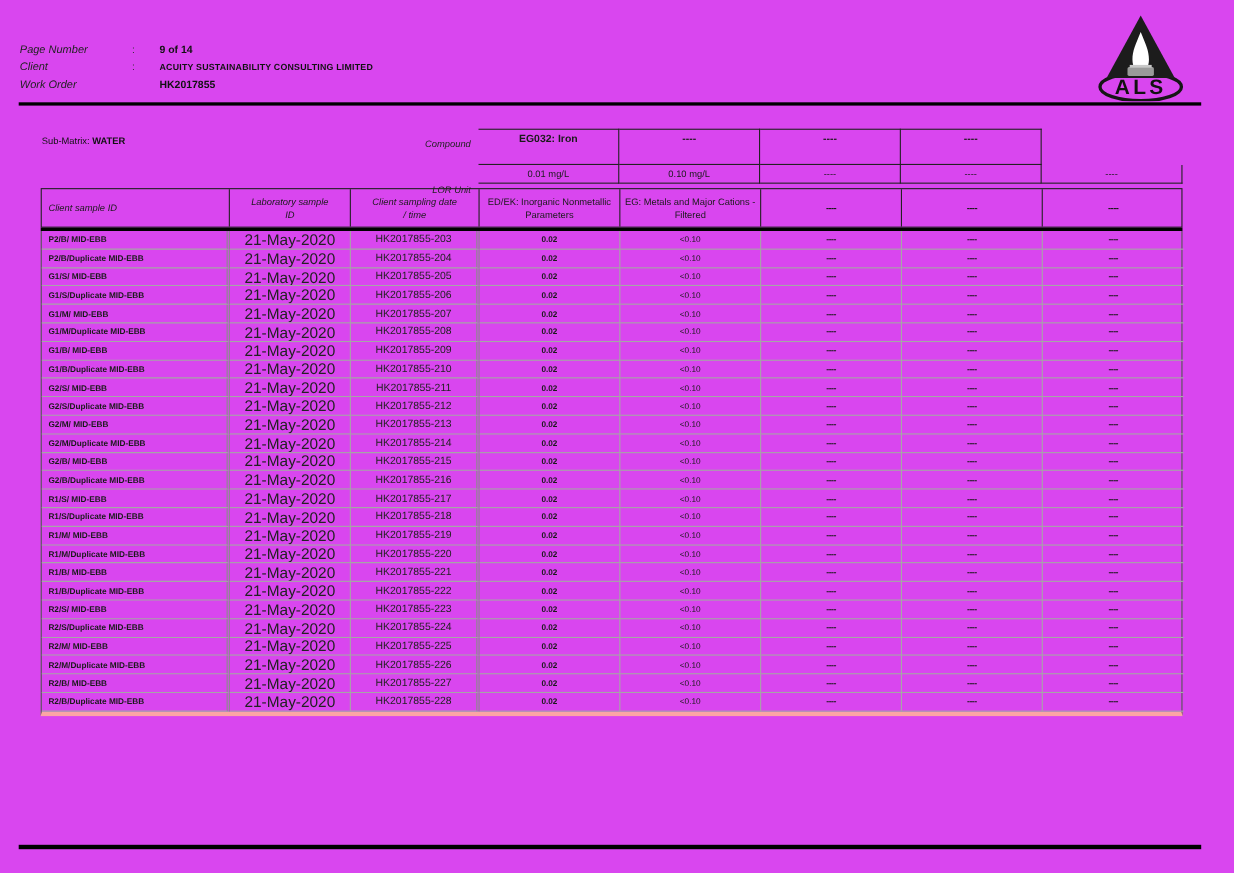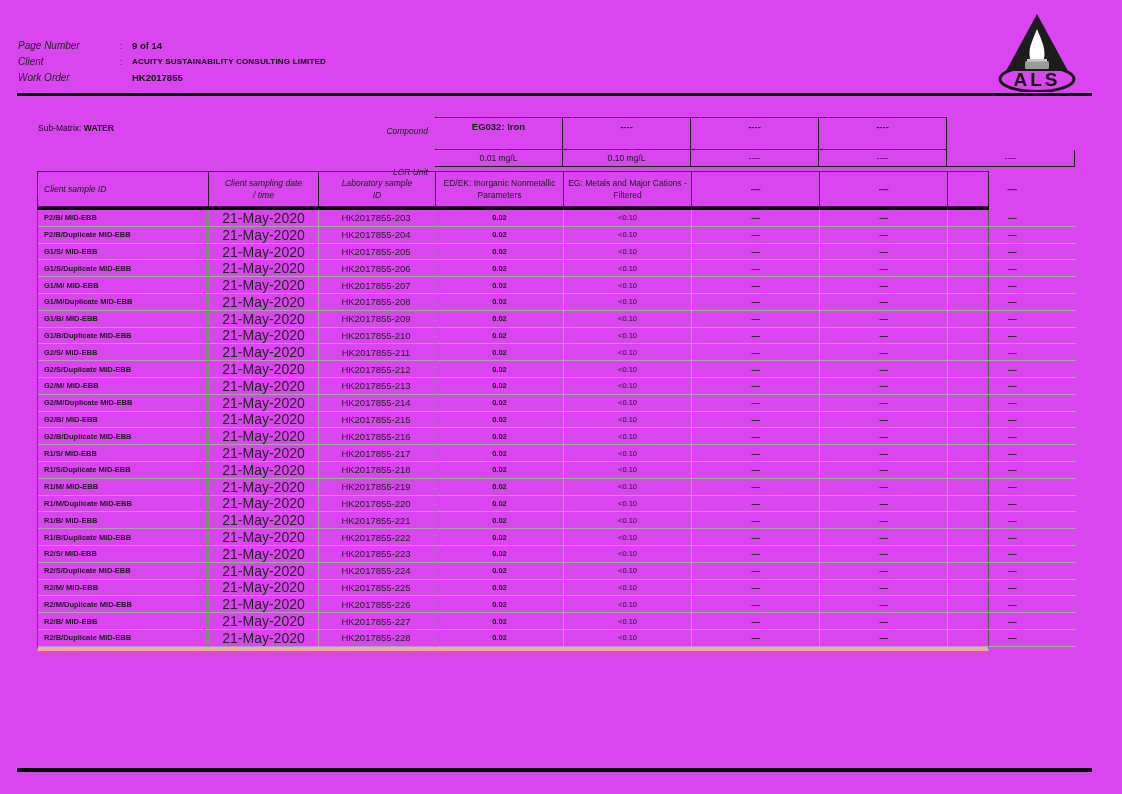--- a/index.html
+++ b/index.html
@@ -4,32 +4,32 @@
 <style>
   html,body{margin:0;padding:0;background:#e8e8e8;}
   .page{position:relative;width:1122px;height:794px;background:#d946ef;overflow:hidden;
         font-family:"Liberation Sans","DejaVu Sans",sans-serif;color:#1a1a1a;}
 
   
   .meta{position:absolute;left:18px;top:37px;}
   .meta-row{display:flex;height:16px;align-items:center;}
   .meta-label{width:102px;font-style:italic;font-size:10px;color:#222;}
   .meta-sep{width:12px;font-size:9.5px;color:#333;}
-  .meta-value{font-weight:bold;font-size:9.5px;color:#111;}
+  .meta-value{font-weight:bold;font-size:9.5px;color:#111;margin-left:13px;}
   .meta-row.client .meta-value{font-size:8px;letter-spacing:.2px;}
 
   
   .logo{position:absolute;left:998px;top:10px;width:78px;height:82px;}
 
   
   .rule-top{position:absolute;left:17px;top:93px;width:1075px;height:3px;background:#000;}
   .rule-bottom{position:absolute;left:17px;top:768px;width:1075px;height:4px;background:#000;}
 
   
-  .content{position:absolute;left:37px;top:117px;width:952px;--c0:171px;--c1:110px;--c2:117px;--cv:128px;}
+  .content{position:absolute;left:37px;top:117px;width:1038px;--c0:171px;--c1:110px;--c2:117px;--cv:128px;}
 
   .hdr-a{display:flex;height:33px;}
   .hdr-b{display:flex;height:17px;}
   .hdr-left{width:398px;position:relative;flex:none;}
   .submatrix{position:absolute;left:1px;top:6px;font-size:8.5px;color:#111;}
   .submatrix .sm-val{font-weight:bold;}
   .side-label{position:absolute;right:7px;font-style:italic;font-size:8.5px;color:#222;}
   .lbl-compound{top:9px;font-style:italic;}
   .lbl-lor{top:17px;}
 
@@ -129,26 +129,26 @@
       <div class="cbox">----</div>
     </div>
 
     <div class="hdr-gap"></div>
 
     <div class="hdr-c">
       <div class="hcell hc0 italic">
         <span>Client sample ID</span>
       </div>
       <div class="hcell italic">
+        <span>Laboratory sample</span>
+        <span>ID</span>
+      </div>
+      <div class="hcell italic">
         <span>Client sampling date</span>
         <span>/ time</span>
-      </div>
-      <div class="hcell italic">
-        <span>Laboratory sample</span>
-        <span>ID</span>
       </div>
       <div class="hcell">ED/EK: Inorganic Nonmetallic Parameters</div>
       <div class="hcell">EG: Metals and Major Cations - Filtered</div>
       <div class="hcell dash">----</div>
       <div class="hcell dash">----</div>
       <div class="hcell dash">----</div>
     </div>
 
     <div class="thick-sep"></div>
 

